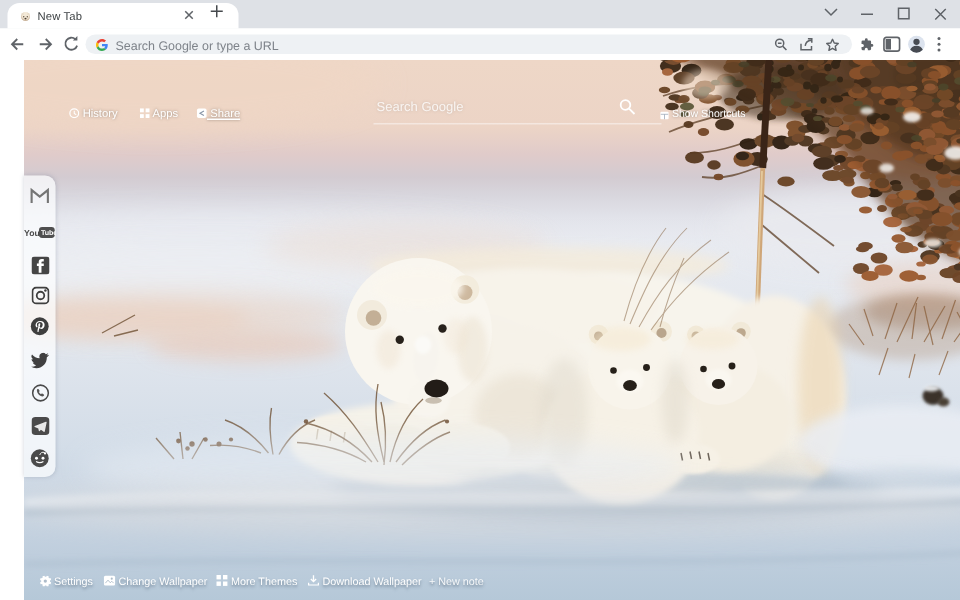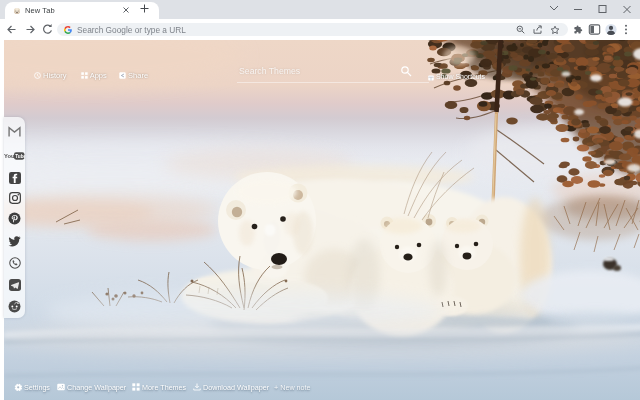--- a/index.html
+++ b/index.html
@@ -14,21 +14,21 @@
   #tabclose { position:absolute; left:116px; top:4px; width:10px; height:10px; color:#5f6368; font-size:8px; line-height:10px; text-align:center;}
   #newtabbtn { position:absolute; left:138px; top:3px; width:12px; height:12px; color:#45494d; font-size:11px; line-height:12px; text-align:center; }
   #wincontrols { position:absolute; right:0; top:0; height:19px; }
   
   #toolbar { position:absolute; top:19px; left:0; width:640px; height:21px; background:#ffffff; }
   #navicons { position:absolute; left:4px; top:0px; }
   #pill { position:absolute; left:57px; top:4px; width:511px; height:13px; background:#eef1f4; border-radius:7px; }
   #pilltext { position:absolute; left:20px; top:2.2px; font-size:8.3px; color:#7e838a; }
   .tbicon { position:absolute; top:0; }
   
-  #content { position:absolute; top:40px; left:4px; width:508px; height:360px; }
+  #content { position:absolute; top:40px; left:16px; width:508px; height:360px; }
   #photo { position:absolute; top:0; left:0; }
   .ovl { position:absolute; color:#fff; font-size:7.5px; text-shadow:0 0 2px rgba(80,70,60,0.55); white-space:nowrap; }
   .ovl svg { vertical-align:-1.5px; }
   
   #sidebar { position:absolute; left:0; top:77px; width:21px; height:201px; background:rgba(252,253,255,0.72); border-radius:0 7px 7px 0; box-shadow:0 0 3px rgba(120,130,150,0.35); }
   .sic { position:absolute; left:0; width:21px; text-align:center; }
   
   .bot { position:absolute; top:342.5px; color:#fff; font-size:7.2px; text-shadow:0 1px 2px rgba(70,90,110,0.65); white-space:nowrap; }
   .bot svg { vertical-align:-1.5px; }
 </style>
@@ -864,25 +864,25 @@
     <div class="ovl" style="left:30px; top:30.5px;"><svg width="7" height="7" viewBox="0 0 12 12">
           <circle cx="6" cy="6" r="5" stroke="#fff" stroke-width="1.4" fill="none"></circle>
           <path d="M6 3v3.3l2.3 1.4" stroke="#fff" stroke-width="1.2" fill="none"></path>
         </svg> History</div>
     <div class="ovl" style="left:77px; top:30.5px;"><svg width="7" height="7" viewBox="0 0 12 12">
           <rect x="0.5" y="0.5" width="4.4" height="4.4" fill="#fff"></rect>
           <rect x="7" y="0.5" width="4.4" height="4.4" fill="#fff"></rect>
           <rect x="0.5" y="7" width="4.4" height="4.4" fill="#fff"></rect>
           <rect x="7" y="7" width="4.4" height="4.4" fill="#fff"></rect>
         </svg> Apps</div>
-    <div class="ovl" style="left:115px; top:30.5px;"><svg width="7" height="7" viewBox="0 0 12 12">
+    <div class="ovl" style="left:115px; top:30.5px;text-decoration:underline;"><svg width="7" height="7" viewBox="0 0 12 12">
           <rect x="0.5" y="0.5" width="11" height="11" rx="2" fill="#fff"></rect>
           <path d="M8.5 3.5L4 6l4.5 2.5" stroke="#8a97a8" stroke-width="1.3" fill="none"></path>
         </svg> Share</div>
-    <div class="ovl" style="left:235px; top:25.5px; font-size:8.7px; color:rgba(255,255,255,0.8); text-shadow:0 0 2px rgba(150,135,125,0.35);">Search Themes</div>
+    <div class="ovl" style="left:235px; top:25.5px; font-size:8.7px; color:rgba(255,255,255,0.8); text-shadow:0 0 2px rgba(150,135,125,0.35);">Search Google</div>
     <div style="position:absolute; left:233px; top:42px; width:192px; height:1px; background:rgba(255,255,255,0.45);"></div>
     <svg style="position:absolute; left:396px; top:25px;" width="12" height="12" viewBox="0 0 12 12">
         <circle cx="5" cy="5" r="3.2" stroke="#fff" stroke-width="1.2" fill="none"></circle>
         <path d="M7.4 7.4L11 11" stroke="#fff" stroke-width="1.2"></path>
       </svg>
     <div class="ovl" style="left:424px; top:33px; font-size:7px;"><svg width="6" height="6" viewBox="0 0 12 12">
           <rect x="0.5" y="1" width="11" height="10" rx="1.5" fill="#fff"></rect>
           <path d="M1 4.4h10M6 4.4V11" stroke="#9aa5b5" stroke-width="1"></path>
         </svg> Show Shortcuts</div>
 

